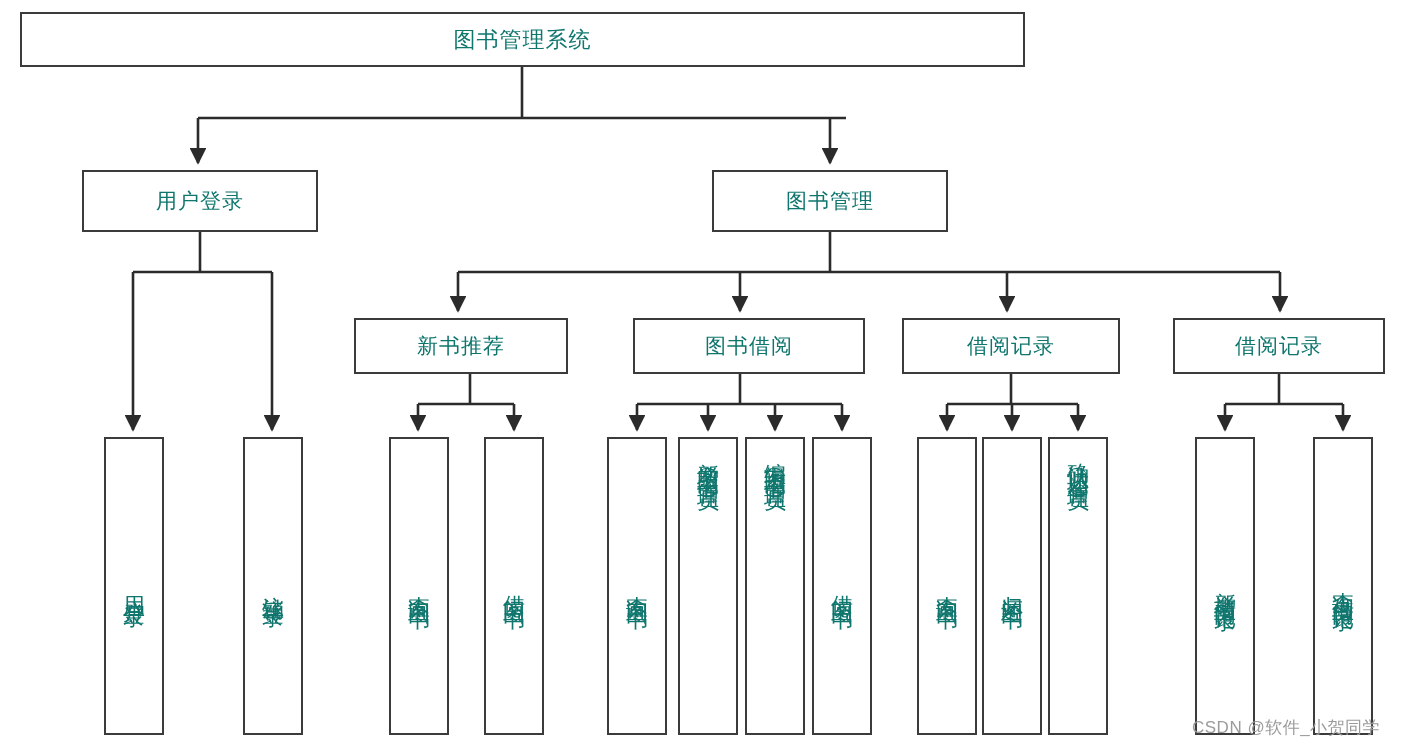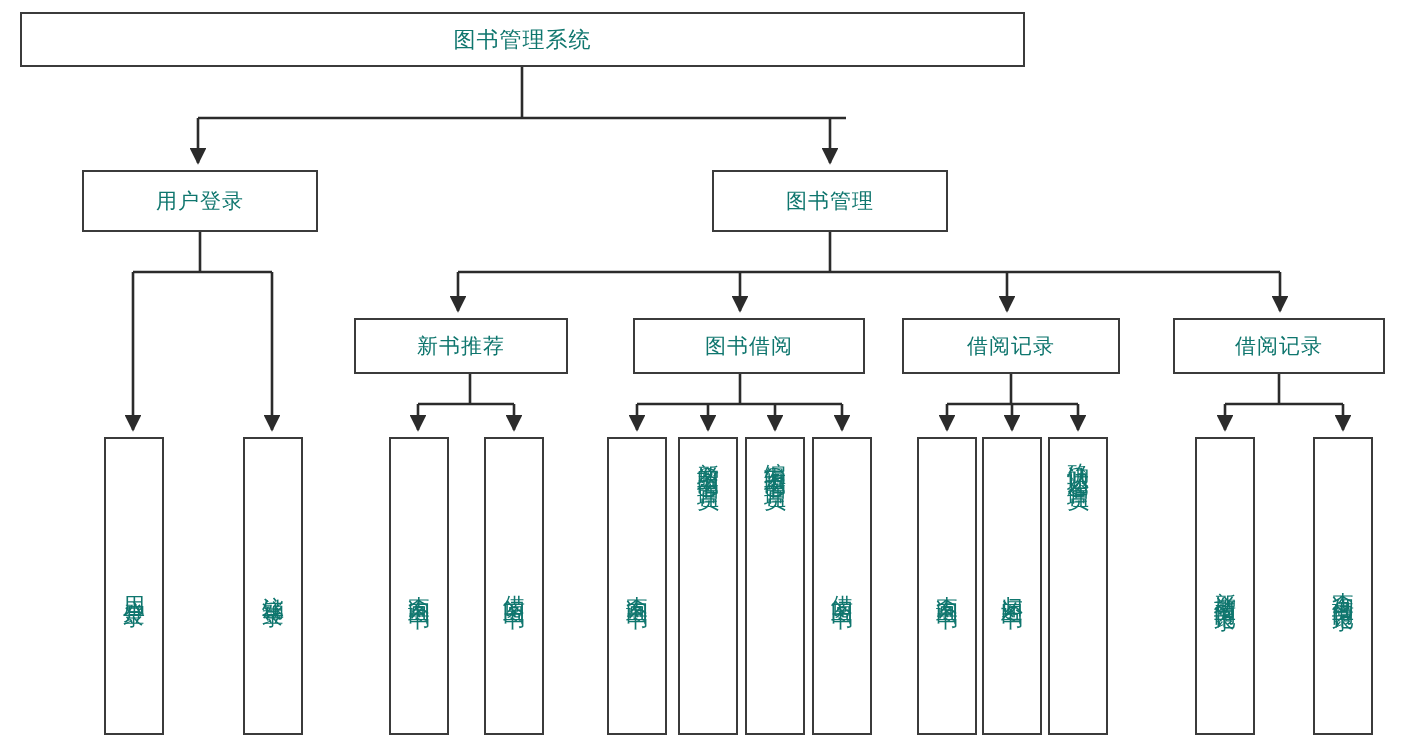--- a/index.html
+++ b/index.html
@@ -192,14 +192,15 @@
     <span class="label">确认归还（管理员）</span>
   </div>
 
   <div class="node v center" style="left:1195px;top:437px;width:60px;height:298px;">
     <span class="label">新增借阅记录</span>
   </div>
   <div class="node v center" style="left:1313px;top:437px;width:60px;height:298px;">
     <span class="label">查询借阅记录</span>
   </div>
 
+  <div class="watermark" style="left:1192px;top:716px;">CSDN @软件_小贺同学</div>
 
 </div>
 
 </body></html>

